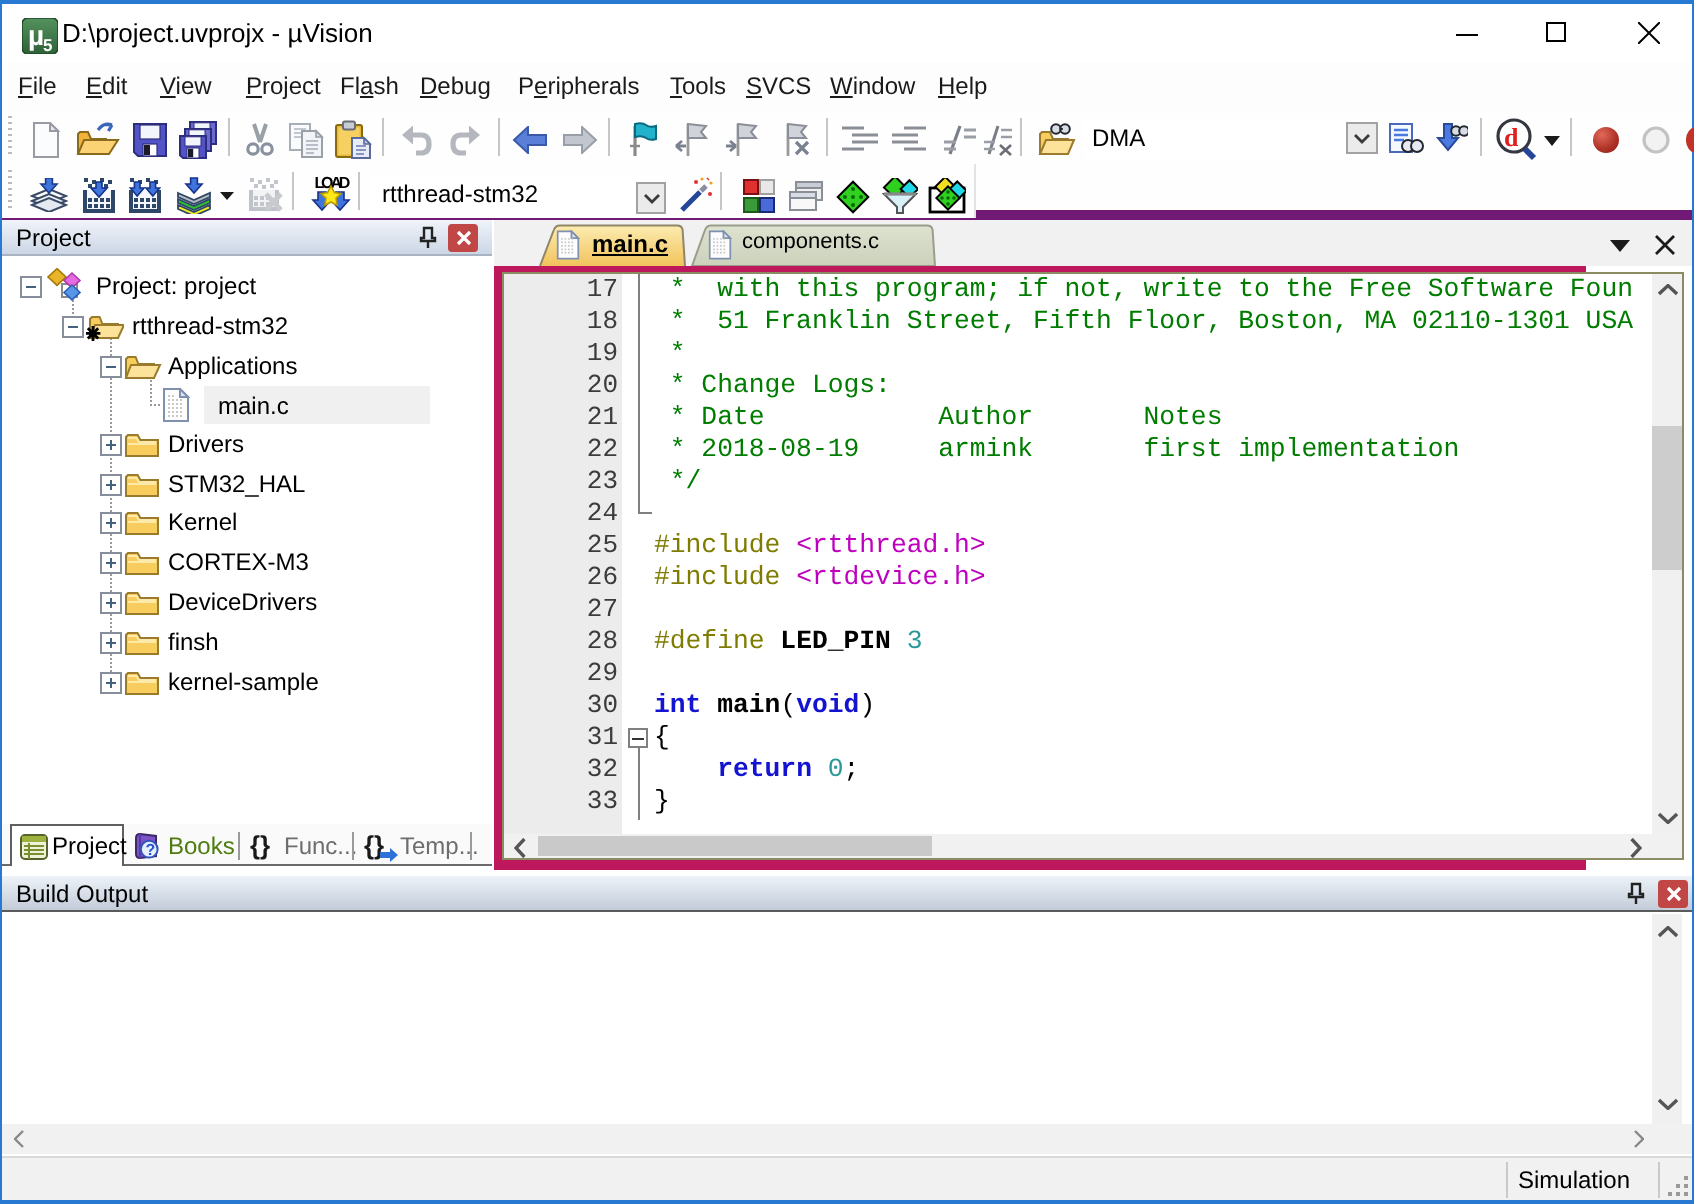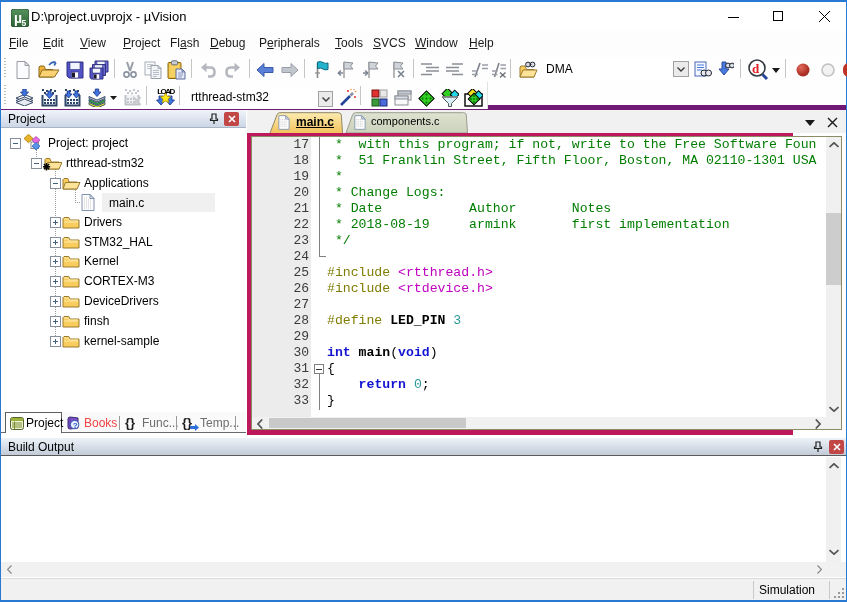--- a/index.html
+++ b/index.html
@@ -563,21 +563,21 @@
         <path d="M2 6 h10 M2 8 h10 M2 10 h10" stroke="#7a8f2e" stroke-width="1"></path>
         <path d="M4.5 4.5 v8" stroke="#7a8f2e" stroke-width="1"></path>
       </svg>
       <span class="abs" style="left:25px;top:4px;color:#000">Project</span>
       <svg class="abs" style="left:65px;top:4px" width="15" height="15" viewBox="0 0 15 15">
         <path d="M2 3 Q2 1 4 1 L12 2 L12 12 L4 13 Q2 13 2 11 Z" fill="#7b52c8" stroke="#3a2a6a"></path>
         <path d="M4 1 L4 13" stroke="#5a3aa8" stroke-width="1"></path>
         <circle cx="8.6" cy="8.6" r="4.2" fill="#e8f0ff" stroke="#3355bb"></circle>
         <text x="6.7" y="11.6" font-size="8" fill="#2255cc" font-weight="bold">?</text>
       </svg>
-      <span class="abs" style="left:83px;top:4px;color:#ef4444">Books</span>
+      <span class="abs" style="left:83px;top:4px;color:#4d7c0f">Books</span>
       <div class="abs" style="left:118px;top:4px;width:1px;height:14px;background:#9a9a9a"></div>
       <span class="abs" style="left:124px;top:3px;color:#1a1a1a;font-weight:bold;font-size:13px">{}</span>
       <span class="abs" style="left:141px;top:4px;color:#6e6e6e">Func...</span>
       <div class="abs" style="left:175px;top:4px;width:1px;height:14px;background:#9a9a9a"></div>
       <span class="abs" style="left:181px;top:3px;color:#1a1a1a;font-weight:bold;font-size:13px">{}</span>
       <svg class="abs" style="left:189px;top:12px" width="9" height="7" viewBox="0 0 9 7">
           <path d="M0 2 L5 2 L5 0 L9 3.5 L5 7 L5 5 L0 5 Z" fill="#2f6fd8"></path>
         </svg>
       <span class="abs" style="left:199px;top:4px;color:#6e6e6e">Temp...</span>
       <div class="abs" style="left:234px;top:4px;width:1px;height:14px;background:#9a9a9a"></div>

